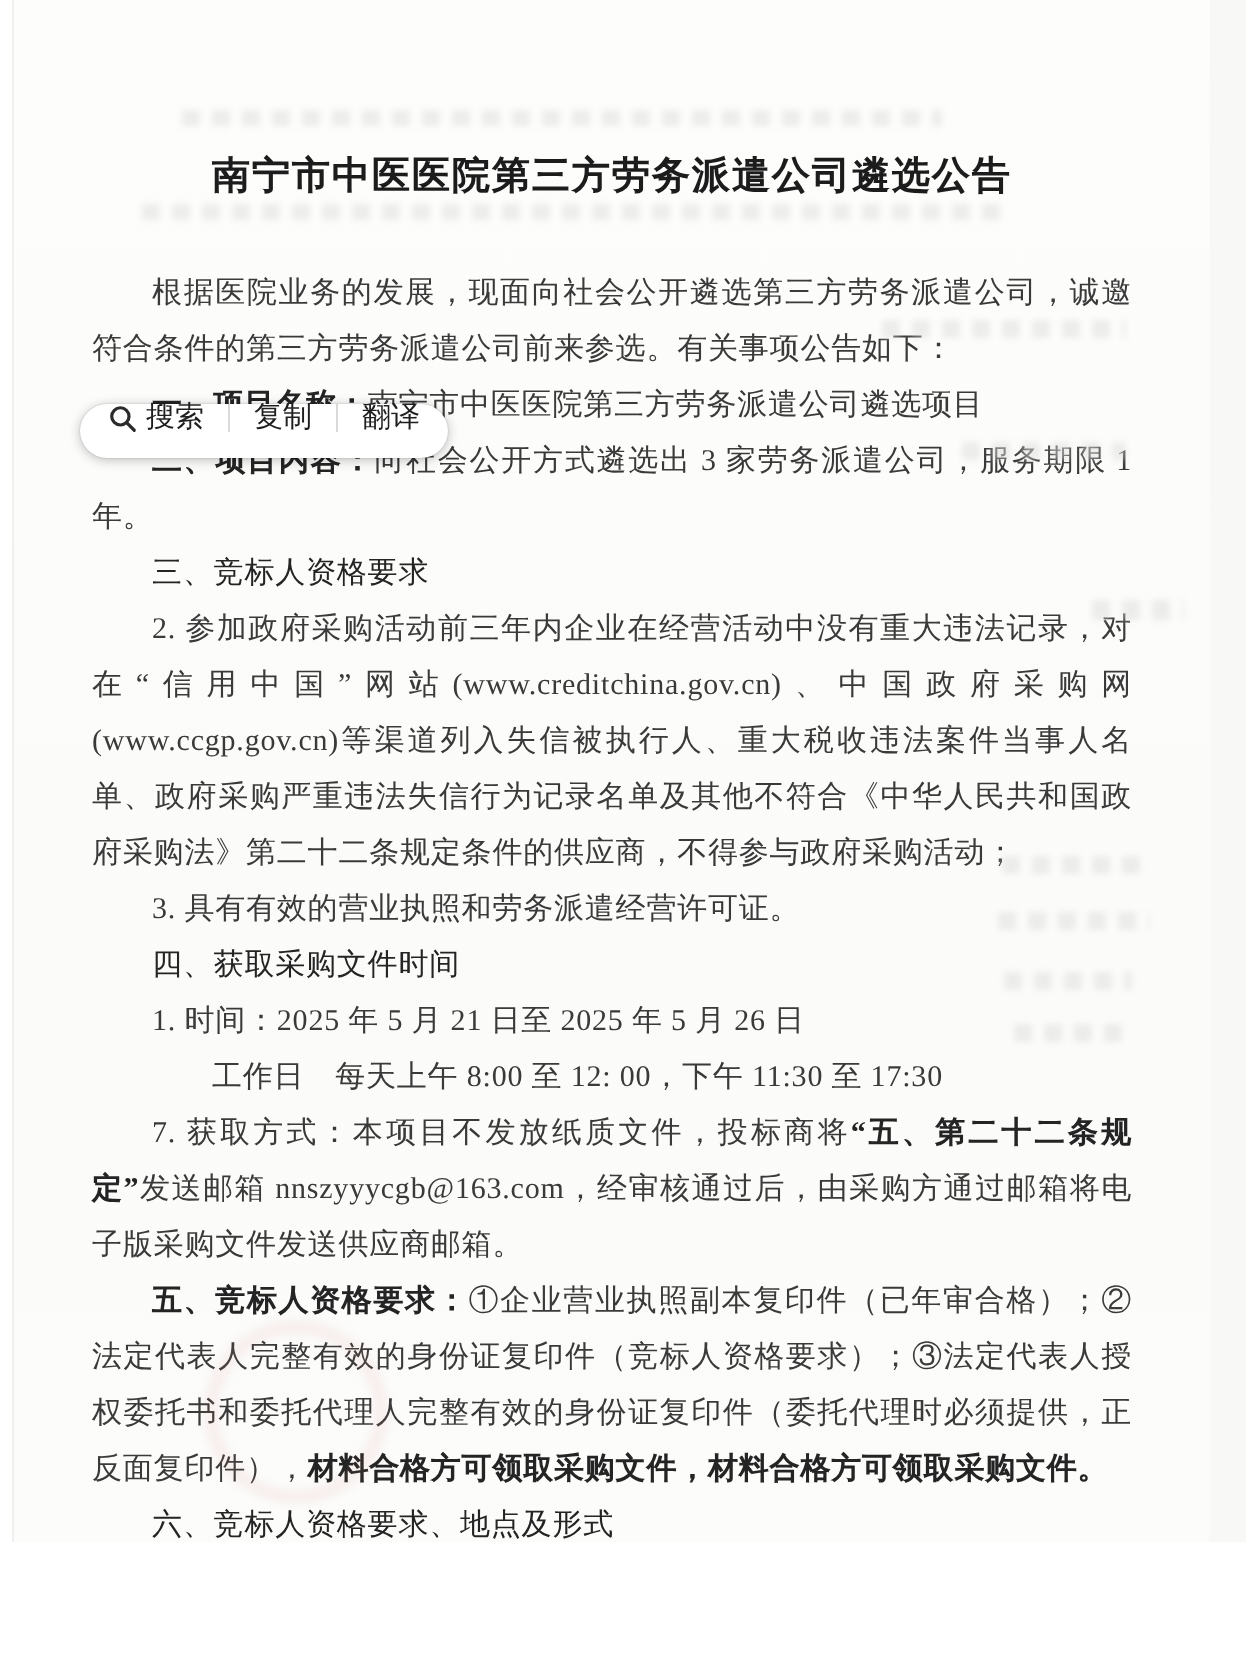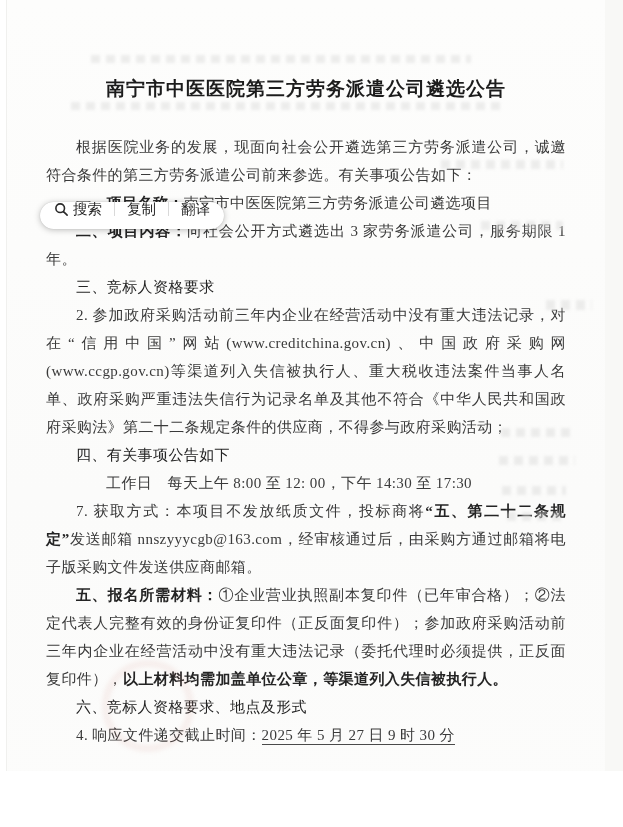--- a/index.html
+++ b/index.html
@@ -69,26 +69,28 @@
 
     <div class="doc-body">
       <p><span>根据医院业务的发展，现面向社会公开遴选第三方劳务派遣公司，诚邀符合条件的第三方劳务派遣公司前来参选。有关事项公告如下：</span></p>
 
       <p><span class="b">一、项目名称：</span><span>南宁市中医医院第三方劳务派遣公司遴选项目</span></p>
 
       <p><span class="b">二、项目内容：</span><span>向社会公开方式遴选出 3 家劳务派遣公司，服务期限 1 年。</span></p>
 
       <p class="h">三、竞标人资格要求</p>
       <p>2. 参加政府采购活动前三年内企业在经营活动中没有重大违法记录，对在“信用中国”网站(www.creditchina.gov.cn)、中国政府采购网(www.ccgp.gov.cn)等渠道列入失信被执行人、重大税收违法案件当事人名单、政府采购严重违法失信行为记录名单及其他不符合《中华人民共和国政府采购法》第二十二条规定条件的供应商，不得参与政府采购活动；</p>
+      <p>3. 具有有效的营业执照和劳务派遣经营许可证。</p>
 
-      <p class="h">四、有关事项公告如下</p>
-      <p class="deep">工作日　每天上午 8:00 至 12: 00，下午 14:30 至 17:30</p>
+      <p class="h">四、获取采购文件时间</p>
+      <p>1. 时间：2025 年 5 月 21 日至 2025 年 5 月 26 日</p>
+      <p class="deep">工作日　每天上午 8:00 至 12: 00，下午 11:30 至 17:30</p>
       <p><span>7. 获取方式：本项目不发放纸质文件，投标商将</span><span class="b">“五、第二十二条规定”</span><span>发送邮箱 nnszyyycgb@163.com，经审核通过后，由采购方通过邮箱将电子版采购文件发送供应商邮箱。</span></p>
 
-      <p><span class="b">五、报名所需材料：</span><span>①企业营业执照副本复印件（已年审合格）；②法定代表人完整有效的身份证复印件（正反面复印件）；参加政府采购活动前三年内企业在经营活动中没有重大违法记录（委托代理时必须提供，正反面复印件），</span><span class="b">以上材料均需加盖单位公章，等渠道列入失信被执行人。</span></p>
+      <p><span class="b">五、竞标人资格要求：</span><span>①企业营业执照副本复印件（已年审合格）；②法定代表人完整有效的身份证复印件（竞标人资格要求）；③法定代表人授权委托书和委托代理人完整有效的身份证复印件（委托代理时必须提供，正反面复印件），</span><span class="b">材料合格方可领取采购文件，材料合格方可领取采购文件。</span></p>
 
       <p class="h">六、竞标人资格要求、地点及形式</p>
       <p><span>4. 响应文件递交截止时间：</span><span class="u">2025 年 5 月 27 日 9 时 30 分</span></p>
     </div>
 
     <div class="pageno">1</div>
   </div>
 
   <div class="right-strip"></div>
   <div class="corner-dot"></div>

